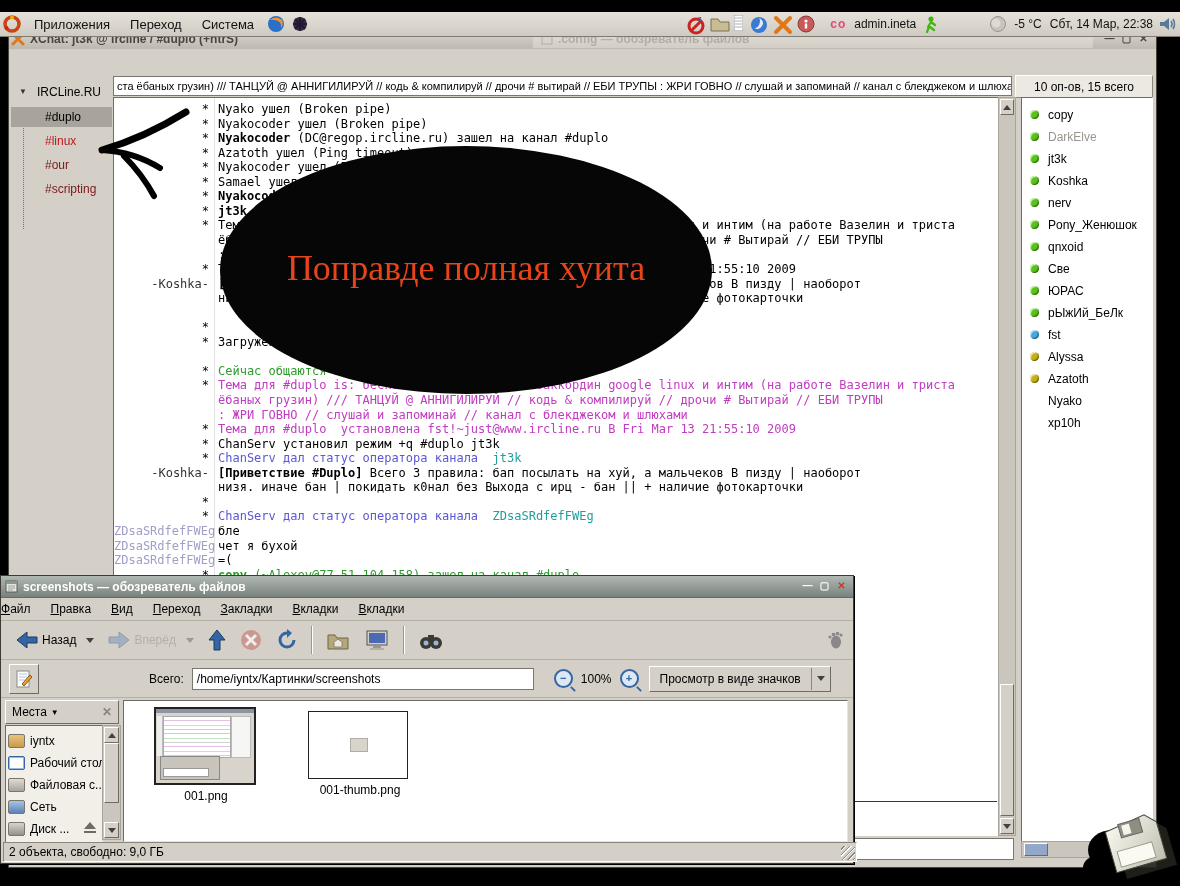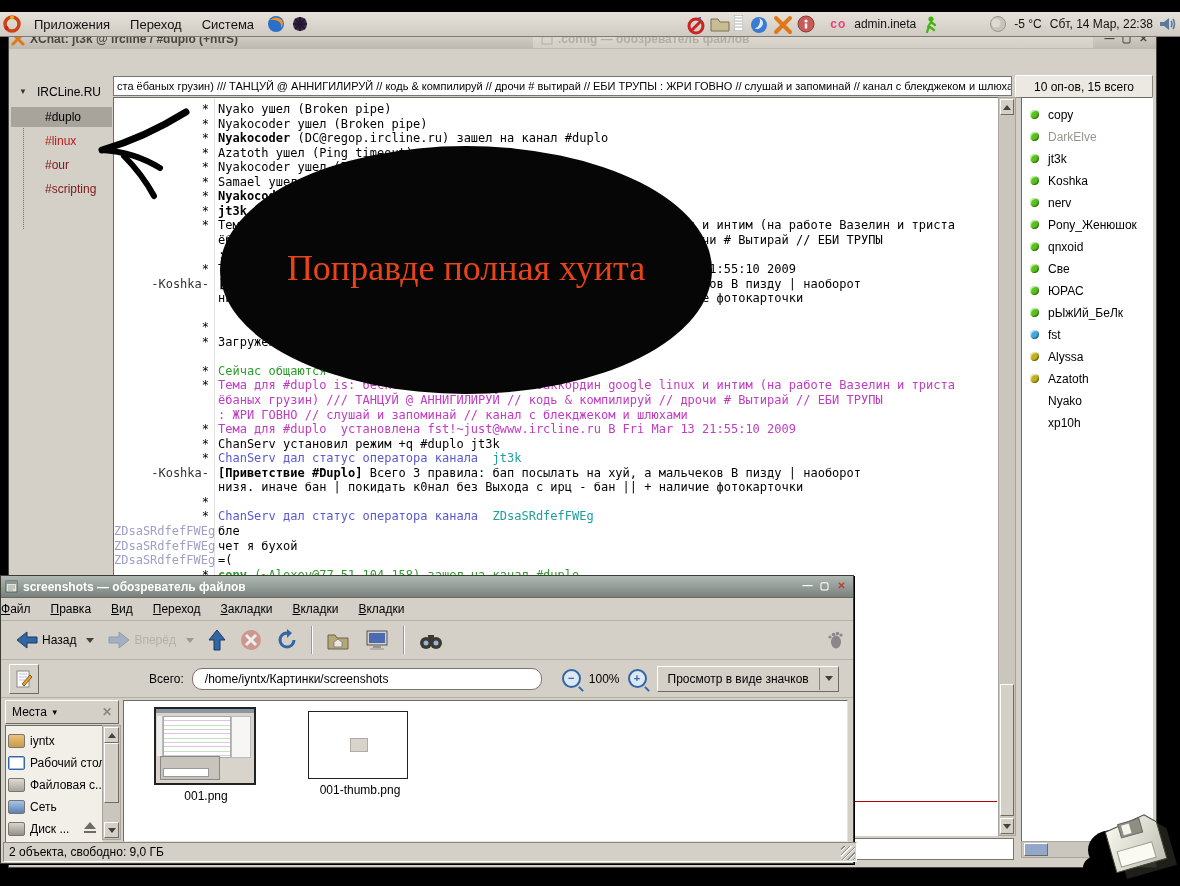--- a/index.html
+++ b/index.html
@@ -403,21 +403,21 @@
 
   <div class="abs" style="left:0;top:84px;right:0;height:37px;display:flex;align-items:center;border-bottom:1px solid #b4b0a8;">
     <span class="raised" style="width:28px;height:28px;margin-left:8px;display:inline-flex;align-items:center;justify-content:center;">
       <svg width="16" height="18">
           <rect x="1" y="1" width="12" height="16" fill="#fff" stroke="#888"></rect>
           <path d="M3,4 h8 M3,7 h8 M3,10 h6" stroke="#b0c4e0"></path>
           <path d="M6,14 L14,5 L16,7 L8,16 Z" fill="#e8a030" stroke="#8a5a10"></path>
         </svg>
     </span>
     <span style="margin:0 8px 0 110px;">Всего:</span>
-    <span class="entry" style="width:336px;height:20px;line-height:20px;padding-left:12px;white-space:nowrap;overflow:hidden;border-radius:10px;">
+    <span class="entry" style="width:336px;height:20px;line-height:20px;padding-left:4px;white-space:nowrap;overflow:hidden;">
       <span>/home/iyntx/Картинки/screenshots</span>
     </span>
     <span class="mag" style="margin-left:20px;">−</span>
     <span style="margin:0 8px;">100%</span>
     <span class="mag">+</span>
     <span class="raised" style="margin-left:10px;height:24px;display:inline-flex;align-items:center;">
       <span style="padding:0 10px;">Просмотр в виде значков</span>
       <span style="border-left:1px solid #8a867e;height:22px;width:18px;display:inline-flex;align-items:center;justify-content:center;">
         <span class="tri-down"></span>
       </span>

